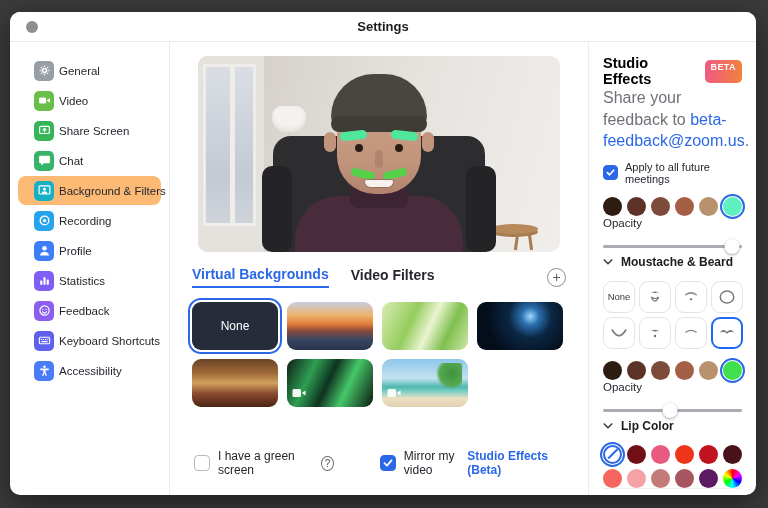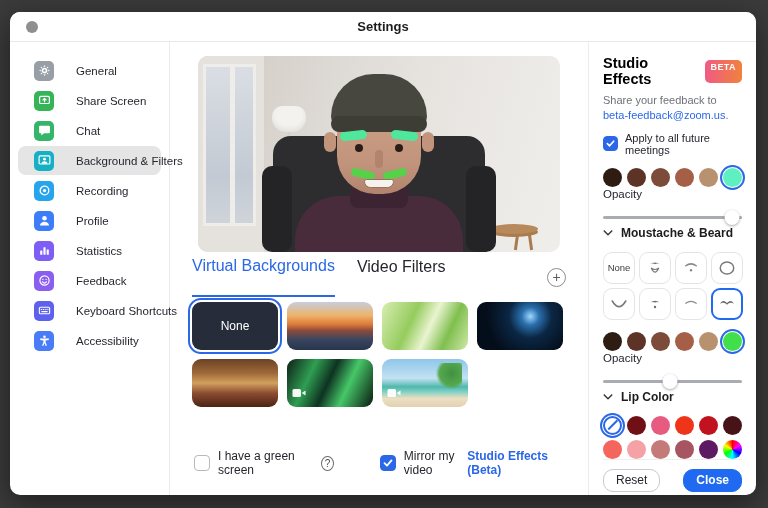--- a/index.html
+++ b/index.html
@@ -11,23 +11,23 @@
             box-shadow:0 8px 30px rgba(0,0,0,.5); display:flex; flex-direction:column; }
   .titlebar { height:30px; flex:0 0 30px; background:#fff; border-bottom:1px solid #e9e9e9;
               display:flex; align-items:center; justify-content:center; position:relative; }
   .traffic-dot { position:absolute; left:16px; top:9px; width:12px; height:12px;
                  border-radius:50%; background:#8f8f8f; }
   .win-title { font-size:13px; font-weight:bold; color:#1c1c1e; }
   .body { flex:1; display:flex; min-height:0; }
 
   
   .sidebar { width:160px; flex:0 0 160px; border-right:1px solid #ececec; padding:14px 8px 8px 8px; }
-  .side-item { display:flex; align-items:center; gap:22px; padding:5px 8px 5px 16px;
+  .side-item { display:flex; align-items:center; gap:5px; padding:5px 8px 5px 16px;
                border-radius:8px; margin-bottom:1px; height:29px; cursor:default; }
-  .side-item.selected { background:#e5e5e5; }
+  .side-item.selected { background:#fdba74; }
   .side-icon { width:20px; height:20px; border-radius:5px; display:flex; align-items:center;
                justify-content:center; flex:0 0 20px; }
   .side-icon svg { display:block; }
   .side-label { font-size:11.5px; color:#26262e; white-space:nowrap; }
 
   
   .main { flex:1; display:flex; flex-direction:column; padding:14px 22px 14px 22px; min-width:0; }
   .preview { width:362px; height:196px; margin:0 auto; border-radius:10px; position:relative;
              overflow:hidden; background:linear-gradient(105deg,#cfc9c2,#e6e3df 55%,#f0eeeb); }
   
@@ -60,21 +60,21 @@
   .pv-brow { position:absolute; bottom:112px; width:27px; height:9px; background:#4fe79b; border-radius:5px; }
   .pv-eye { position:absolute; bottom:100px; width:8px; height:8px; background:#2a1d18; border-radius:50%; }
   .pv-nose { position:absolute; left:50%; transform:translateX(-50%); bottom:84px; width:8px; height:18px;
              background:#b2846e; border-radius:4px; }
   .pv-stache { position:absolute; bottom:74px; width:24px; height:8px; background:#55d24a; border-radius:5px; }
   .pv-mouth { position:absolute; left:50%; transform:translateX(-50%); bottom:64px; width:30px; height:9px;
               background:#f6f3ef; border:1px solid #9c6f5c; border-radius:3px 3px 8px 8px; }
 
   
   .tabs-row { display:flex; align-items:center; margin-top:13px; height:24px; }
-  .tab { font-size:16px; font-weight:normal; color:#26262e; margin-right:22px; padding-bottom:20px; cursor:default; }
+  .tab { font-size:14px; font-weight:bold; color:#26262e; margin-right:22px; padding-bottom:4px; cursor:default; }
   .tab.active { color:#2b68e8; border-bottom:2px solid #2b68e8; }
   .add-btn { margin-left:auto; width:19px; height:19px; border:1.5px solid #8c8c90; border-radius:50%;
              color:#5d5d62; font-size:14px; line-height:16px; text-align:center; }
 
   
   .thumb-grid { display:grid; grid-template-columns:repeat(4, 86px); gap:9px; margin-top:13px; }
   .thumb { width:86px; height:48px; border-radius:9px; position:relative; overflow:hidden; }
   .thumb.selected { outline:2px solid #2b68e8; outline-offset:2px; }
   .thumb.t-none { background:#272c3a; display:flex; align-items:center; justify-content:center;
                   color:#fff; font-size:12px; }
@@ -98,21 +98,21 @@
   .mirror-group { margin-left:46px; display:flex; align-items:center; }
   .fx-link { margin-left:auto; color:#2b68e8; font-size:12px; font-weight:bold; }
 
   
   .effects { width:168px; flex:0 0 168px; border-left:1px solid #ececec; padding:13px 14px 10px 14px;
              display:flex; flex-direction:column; }
   .fx-title-row { display:flex; align-items:center; gap:6px; }
   .fx-title { font-size:14.5px; font-weight:bold; color:#000000; }
   .beta-badge { background:linear-gradient(90deg,#f05a84,#f0823c); color:#fff; font-size:9px; font-weight:bold;
                 padding:2px 6px 11px 6px; border-radius:5px; letter-spacing:.4px; }
-  .fx-feedback { margin-top:6px; font-size:11px; line-height:1.35; color:#6e7178; }
+  .fx-feedback { margin-top:0; font-size:16px; line-height:1.35; color:#6e7178; }
   .fx-feedback a { color:#2b68e8; text-decoration:none; }
   .apply-row { margin-top:9px; display:flex; align-items:center; }
   .apply-row .cbx { width:15px; height:15px; flex:0 0 15px; }
   .apply-label { margin-left:7px; font-size:11px; color:#26262e; }
   .swatch-row { display:flex; gap:5px; margin-top:12px; }
   .swatch { width:19px; height:19px; border-radius:50%; position:relative; }
   .swatch.selected { outline:2px solid #2b68e8; outline-offset:1.5px; }
   .swatch.none-swatch { background:#fff; border:2px solid #2b68e8; }
   .swatch.none-swatch::after { content:""; position:absolute; left:50%; top:50%; width:2.4px; height:13px;
                  background:#2b68e8; transform:translate(-50%,-50%) rotate(45deg); }
@@ -152,20 +152,29 @@
               <span class="side-icon" style="background: rgb(152, 158, 166);">
                 <svg width="13" height="13" viewBox="0 0 24 24" fill="#fff">
                   <path d="M12 2l2 3h-4zM12 22l-2-3h4zM2 12l3-2v4zM22 12l-3 2v-4zM4.9 4.9l3.5.7-2.8 2.8zM19.1 19.1l-3.5-.7 2.8-2.8zM19.1 4.9l-.7 3.5-2.8-2.8zM4.9 19.1l.7-3.5 2.8 2.8z"></path>
                   <circle cx="12" cy="12" r="5.2"></circle>
                   <circle cx="12" cy="12" r="2.2" fill="#989ea6"></circle>
                 </svg>
               </span>
               <span class="side-label">General</span>
             </div>
             <div class="side-item">
+              <span class="side-icon" style="background: rgb(106, 191, 75);">
+                <svg width="13" height="13" viewBox="0 0 24 24" fill="#fff">
+                  <rect x="2" y="6.5" width="13" height="11" rx="2.5"></rect>
+                  <polygon points="16,12 22,8 22,16"></polygon>
+                </svg>
+              </span>
+              <span class="side-label">Video</span>
+            </div>
+            <div class="side-item">
               <span class="side-icon" style="background: rgb(53, 181, 88);">
                 <svg width="13" height="13" viewBox="0 0 24 24" fill="none" stroke="#fff" stroke-width="2.2">
                   <rect x="3" y="4.5" width="18" height="13" rx="2"></rect>
                   <path d="M12 14.5V8.5M9.2 11l2.8-2.8 2.8 2.8" stroke-linecap="round" stroke-linejoin="round"></path>
                 </svg>
               </span>
               <span class="side-label">Share Screen</span>
             </div>
             <div class="side-item">
               <span class="side-icon" style="background: rgb(53, 181, 106);">

